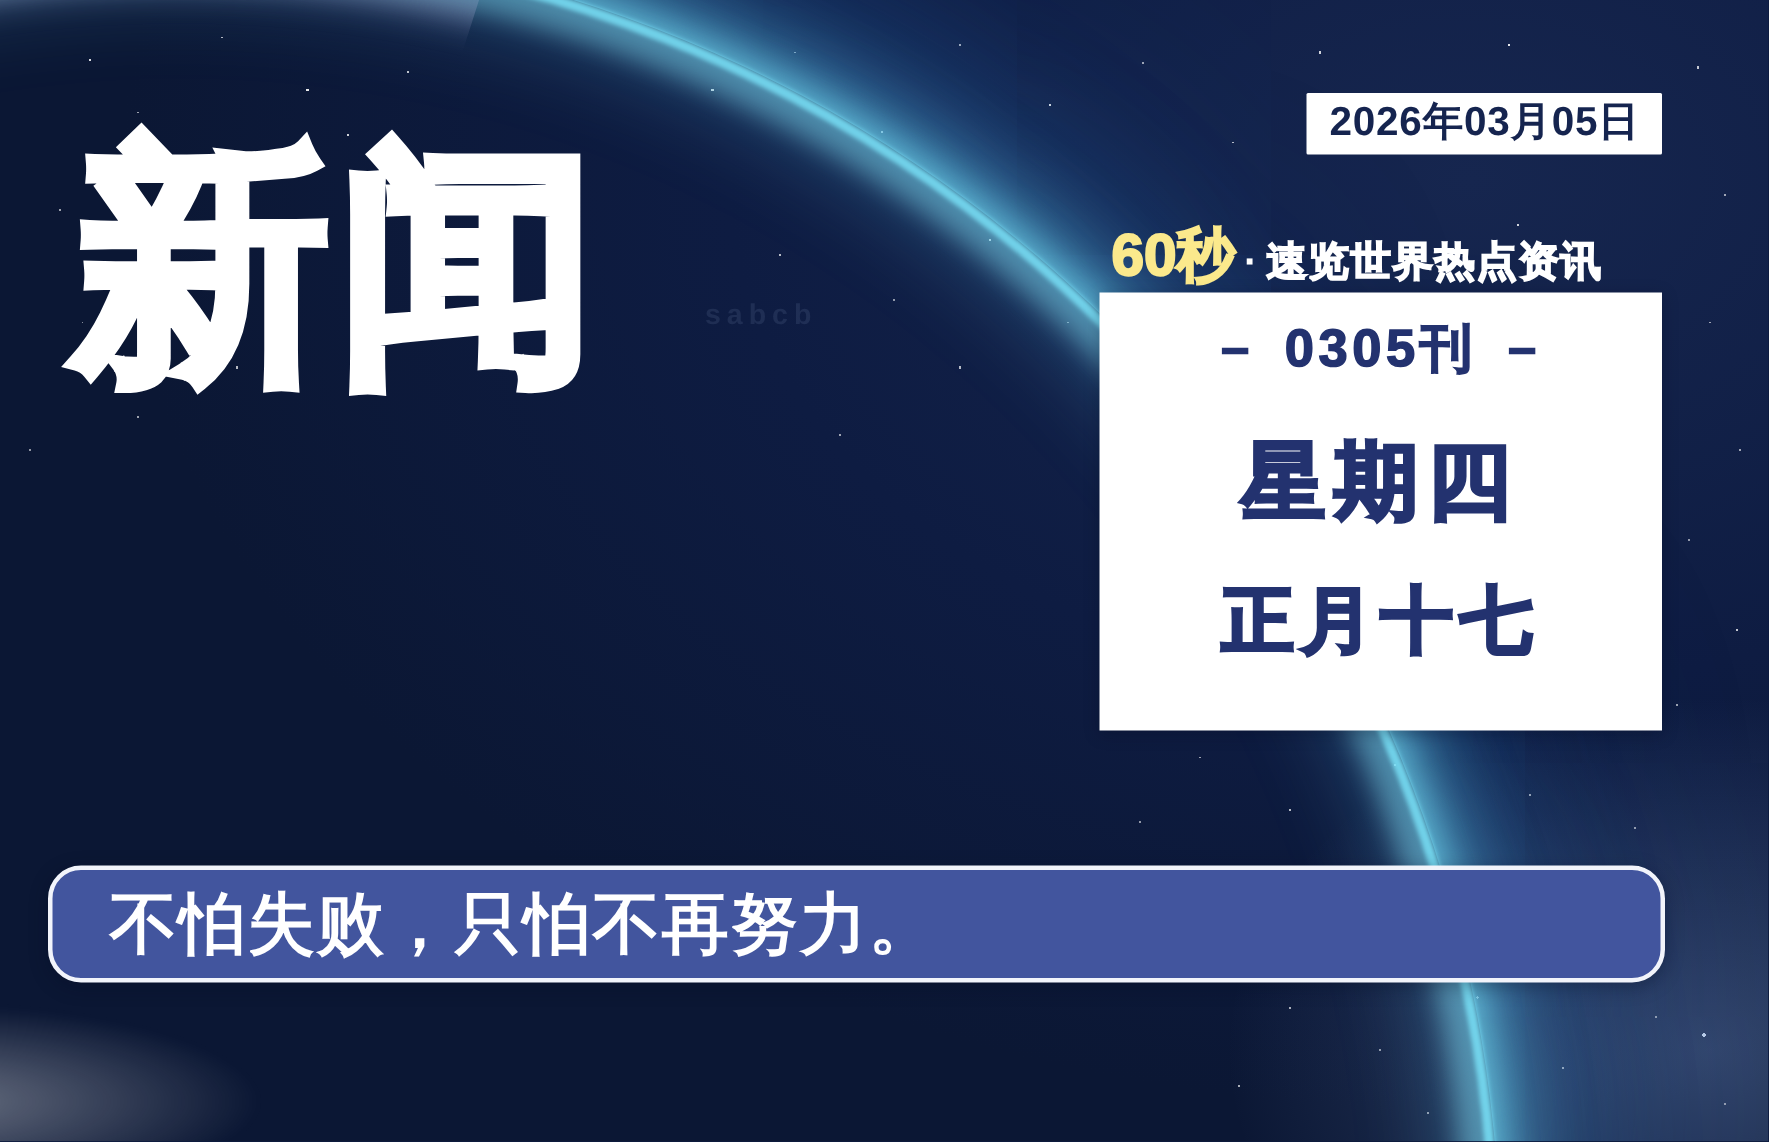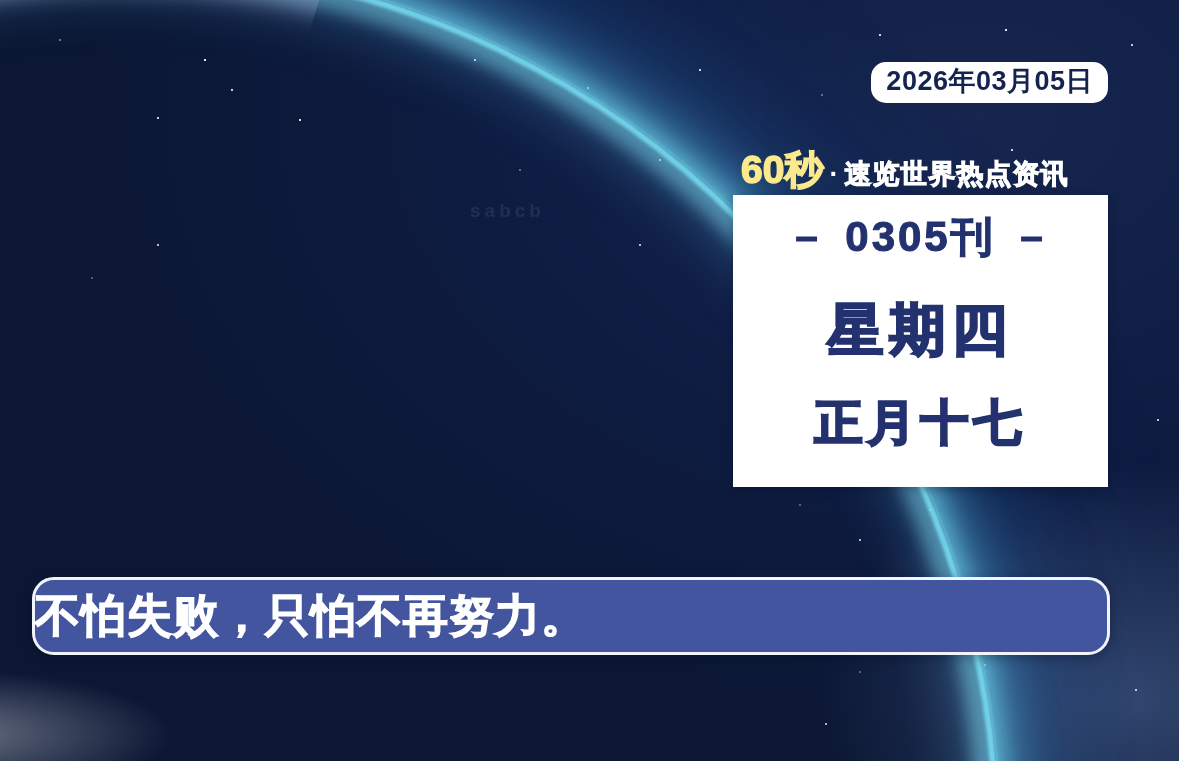--- a/index.html
+++ b/index.html
@@ -221,21 +221,21 @@
   .date-badge {
     position:absolute;
     right:71px; top:62px;
     z-index:7;
     background:#ffffff;
     color:#15244f;
     font-size:27px;
     font-weight:700;
     letter-spacing:0.5px;
     padding:4px 15px 6px;
-    border-radius:15px;
+    border-radius:1px;
     white-space:nowrap;
     line-height:1.14;
   }
 
   
   .tagline {
     position:absolute;
     left:741px; top:143px;
     z-index:7;
     white-space:nowrap;
@@ -273,21 +273,21 @@
     z-index:7;
     display:flex;
     flex-direction:column;
     align-items:center;
     justify-content:flex-start;
     padding-top:14px;
     color:#23326f;
     box-shadow:0 2px 10px rgba(5,12,35,0.35);
   }
   .card-issue {
-    font-size:42px;
+    font-size:35px;
     font-weight:700;
     letter-spacing:3px;
     white-space:nowrap;
     -webkit-text-stroke:1px #23326f;
   }
   .card-weekday {
     font-size:56px;
     font-weight:700;
     letter-spacing:6px;
     margin-top:28px;
@@ -312,22 +312,23 @@
     border:3px solid #f2f4fb;
     border-radius:22px;
     z-index:7;
     display:flex;
     align-items:center;
     box-shadow:0 3px 12px rgba(5,12,35,0.35);
   }
   .quote-text {
     color:#ffffff;
     font-size:45px;
-    font-weight:700;
+    font-weight:400;
     letter-spacing:1px;
+    margin-left:38px;
     white-space:nowrap;
     -webkit-text-stroke:1.2px #ffffff;
   }
 </style>
 </head>
 <body>
 
 <div class="poster">
 
   <div class="space"></div>
@@ -339,20 +340,21 @@
     <div class="earth-halo"></div>
     <div class="earth-globe"></div>
     <div class="earth-rim2"></div>
     <div class="earth-rim"></div>
     <div class="earth-haze"></div>
   </div>
 
   <div class="watermark">sabcb</div>
 
   <div class="title-block">
+    <div class="title-line title-xinwen">新闻</div>
   </div>
 
   <div class="date-badge">2026年03月05日</div>
 
   <div class="tagline">
     <span class="tag-60">60秒</span>
     <span class="tag-dot">·</span>
     <span class="tag-rest">速览世界热点资讯</span>
   </div>
 

